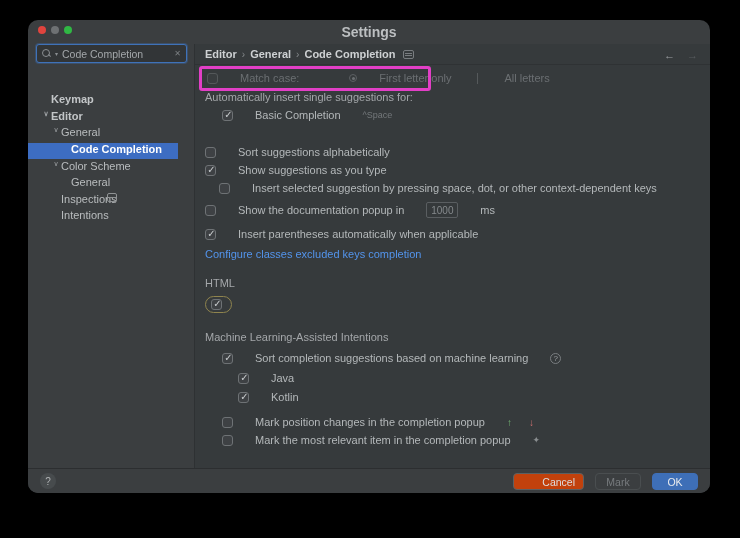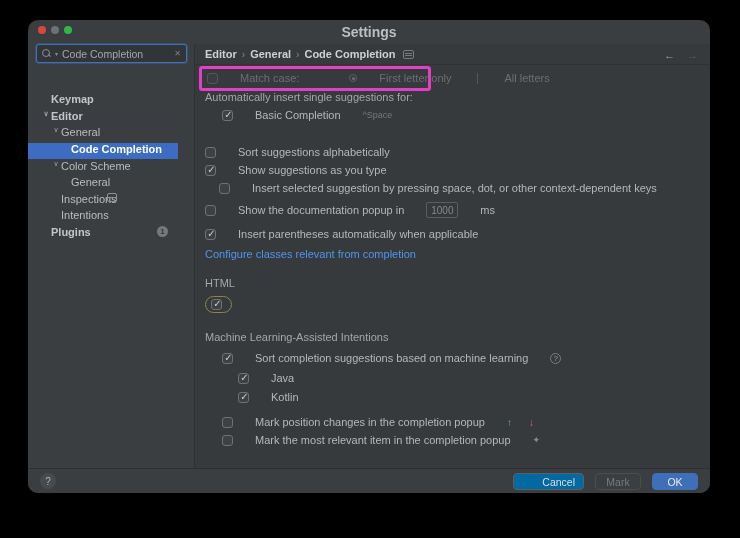--- a/index.html
+++ b/index.html
@@ -87,21 +87,21 @@
   
   .footer { position:absolute; left:0; right:0; bottom:0; height:25px; background:#3b3e40;
     border-top:1px solid #2c2e30; }
   .help-btn { position:absolute; left:12px; top:4px; width:16px; height:16px; border-radius:50%;
     background:#474b4d; color:#b0b3b5; font-size:10px; display:flex; align-items:center;
     justify-content:center; }
   .btns { position:absolute; right:12px; top:4px; display:flex; gap:11px; }
   .btn { min-width:46px; height:17px; border-radius:4px; font-size:10.5px; display:flex;
     align-items:center; justify-content:center; padding:0 8px;
     font-family:"Liberation Sans", sans-serif; }
-  .btn.cancel { background:#0369a1; border:1px solid #5c6062; color:#dcdee0;padding-left:28px; }
+  .btn.cancel { background:#c2410c; border:1px solid #5c6062; color:#dcdee0;padding-left:28px; }
   .btn.apply { background:transparent; border:1px solid #4a4e50; color:#777b7e; }
   .btn.ok { background:#3e6fb7; border:1px solid #3e6fb7; color:#e8ebee; }
 </style>
 </head>
 <body>
 
 <div class="window">
 
   <div class="titlebar">
     <span class="tl red"></span>
@@ -138,24 +138,20 @@
       </div>
       <div class="titem pad2" style="top:106px">
         <span>General</span>
       </div>
       <div class="titem pad1n" style="top:123px">
         <span>Inspections</span>
         <span class="trailing inspicon"></span>
       </div>
       <div class="titem pad1n" style="top:139px">
         <span>Intentions</span>
-      </div>
-      <div class="titem bold pad0n" style="top:156px">
-        <span>Plugins</span>
-        <span class="trailing badge">1</span>
       </div>
     </div>
   </div>
 
   <div class="main">
     <div class="mainheader">
       <div class="breadcrumb">
         <span>Editor</span>
         <span class="bsep">›</span>
         <span>General</span>
@@ -213,21 +209,21 @@
       <input class="numfield" value="1000" style="">
       <span>ms</span>
     </div>
 
     <div class="row" style="top:182px;left:10px">
       <span class="cb checked"></span>
       <span>Insert parentheses automatically when applicable</span>
     </div>
 
     <div class="row" style="top:202px;left:10px">
-      <span class="link">Configure classes relevant from completion</span>
+      <span class="link">Configure classes excluded keys completion</span>
     </div>
 
     <div class="row header-label" style="top:231px;left:10px">
       <span>HTML</span>
     </div>
 
     <div class="row" style="top:250px;left:10px;height:20px">
       <span class="pill">
         <span class="cb checked"></span>
       </span>

